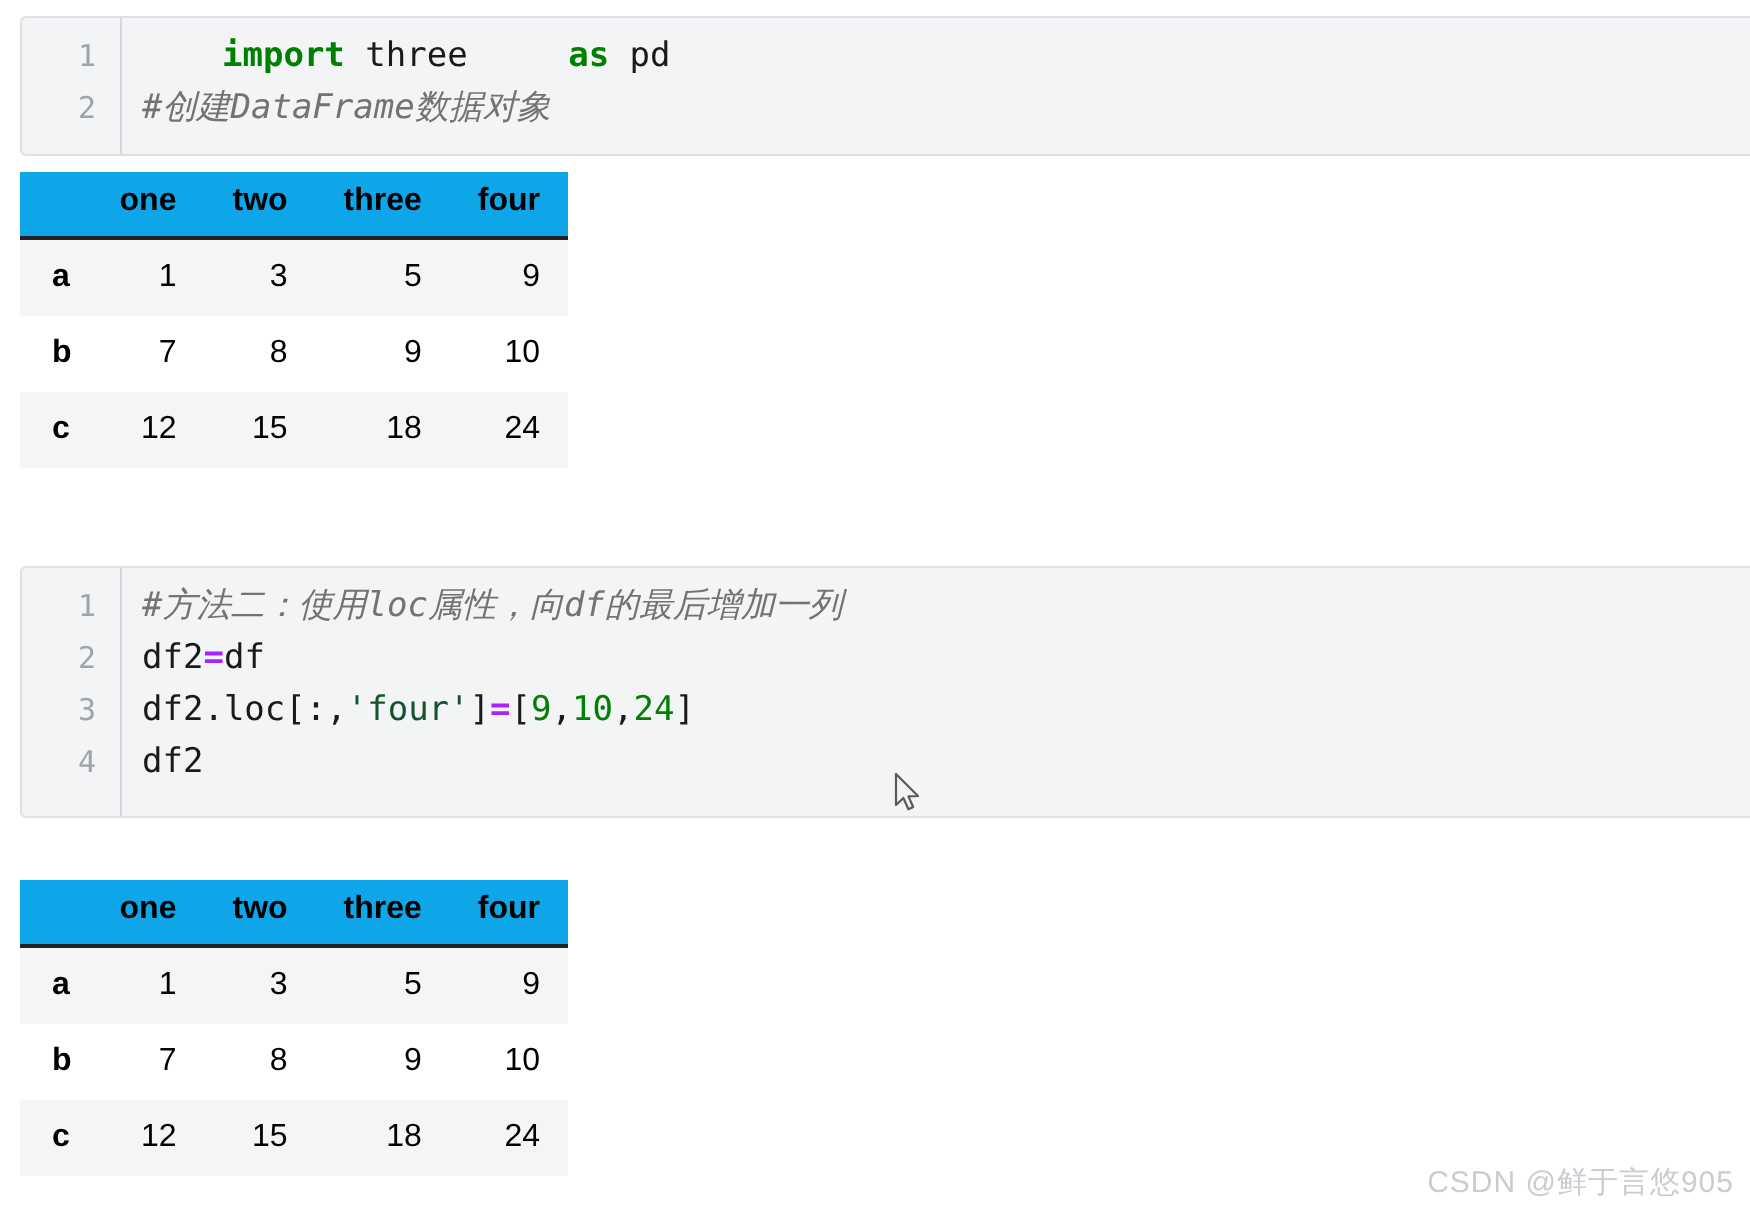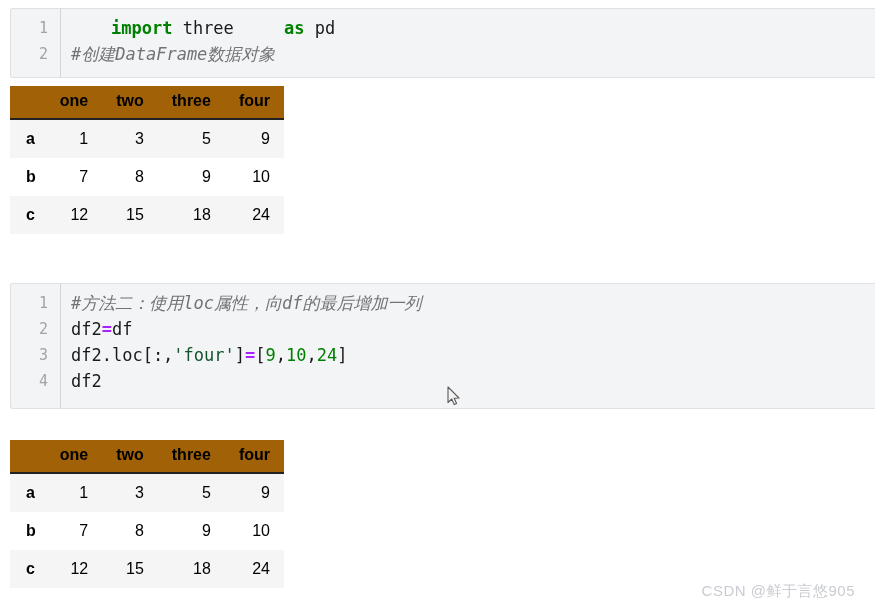--- a/index.html
+++ b/index.html
@@ -74,21 +74,21 @@
     font-family: "Liberation Sans", sans-serif;
   }
   table.dataframe thead th {
     font-size: 16px;
     font-weight: bold;
     color: #000;
     text-align: right;
     padding: 6px 14px 8px 14px;
     border: none;
     border-bottom: 2px solid #222;
-    background: #a16207;
+    background: #0ea5e9;
     white-space: nowrap;
   }
   table.dataframe thead th.corner {
     border-bottom: 2px solid #222;
   }
   table.dataframe tbody th {
     font-size: 16px;
     font-weight: bold;
     color: #000;
     text-align: left;
@@ -103,21 +103,21 @@
     padding: 10px 14px 10px 14px;
     border: none;
     white-space: nowrap;
   }
   table.dataframe tbody tr:nth-child(odd)  { background: #f5f5f5; }
   table.dataframe tbody tr:nth-child(even) { background: #ffffff; }
 
   
   .watermark {
     position: absolute;
-    right: 20px;
+    right: 8px;
     bottom: 10px;
     color: #c9ccd1;
     font-size: 15px;
     font-family: "Liberation Sans", sans-serif;
     letter-spacing: 0.5px;
     white-space: nowrap;
     margin-top: 28px;
   }
 
   

